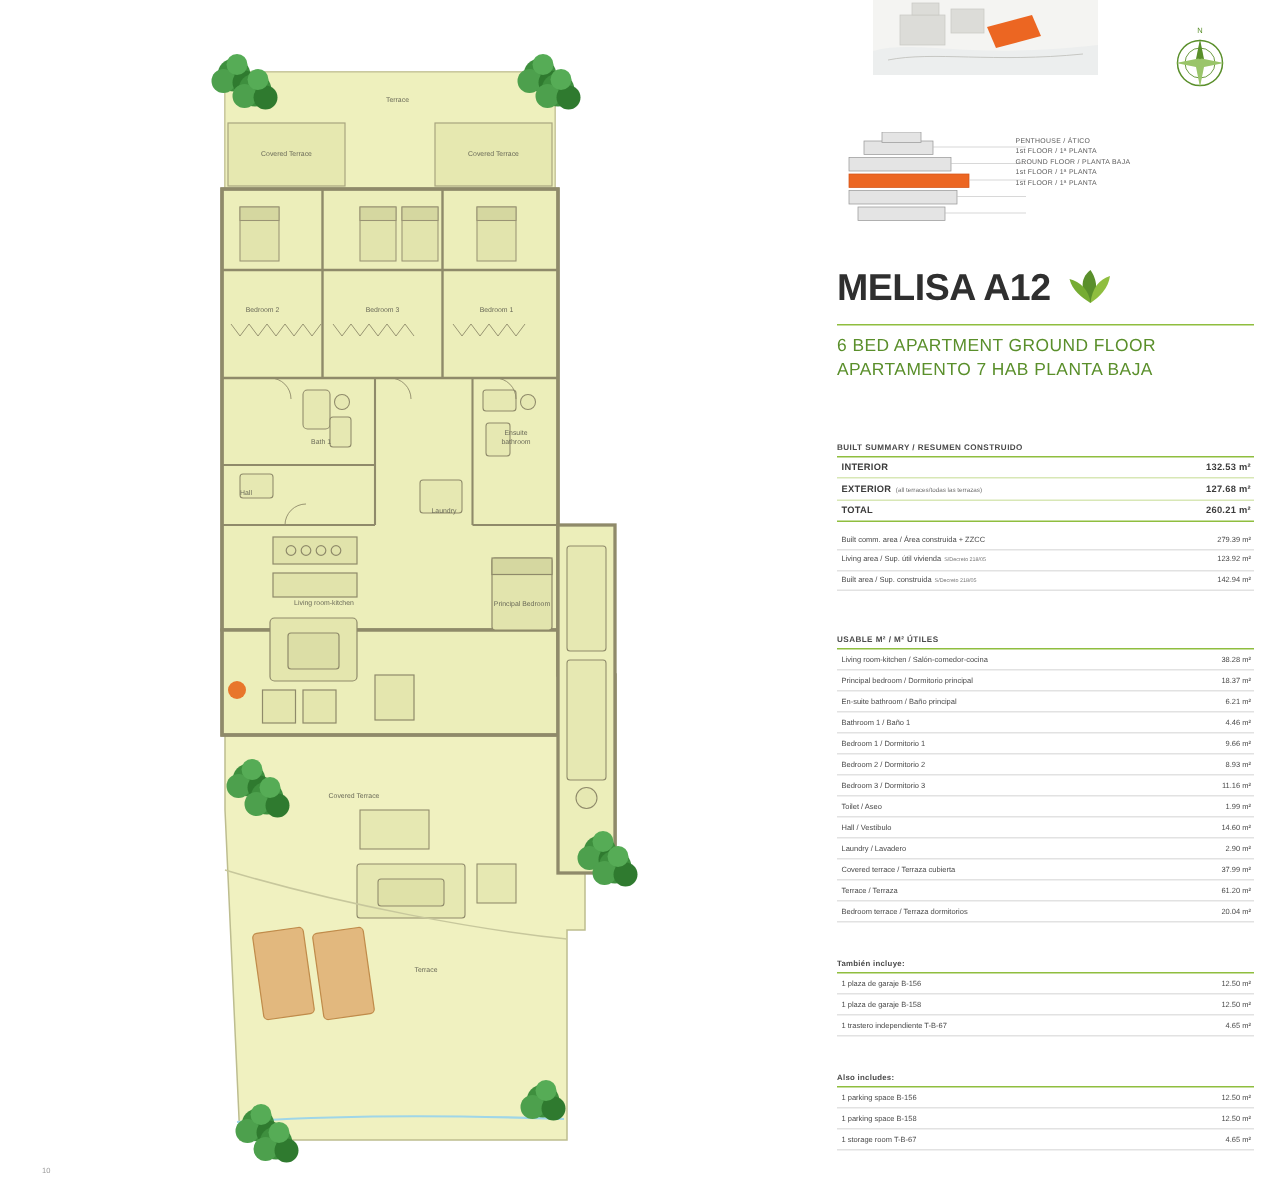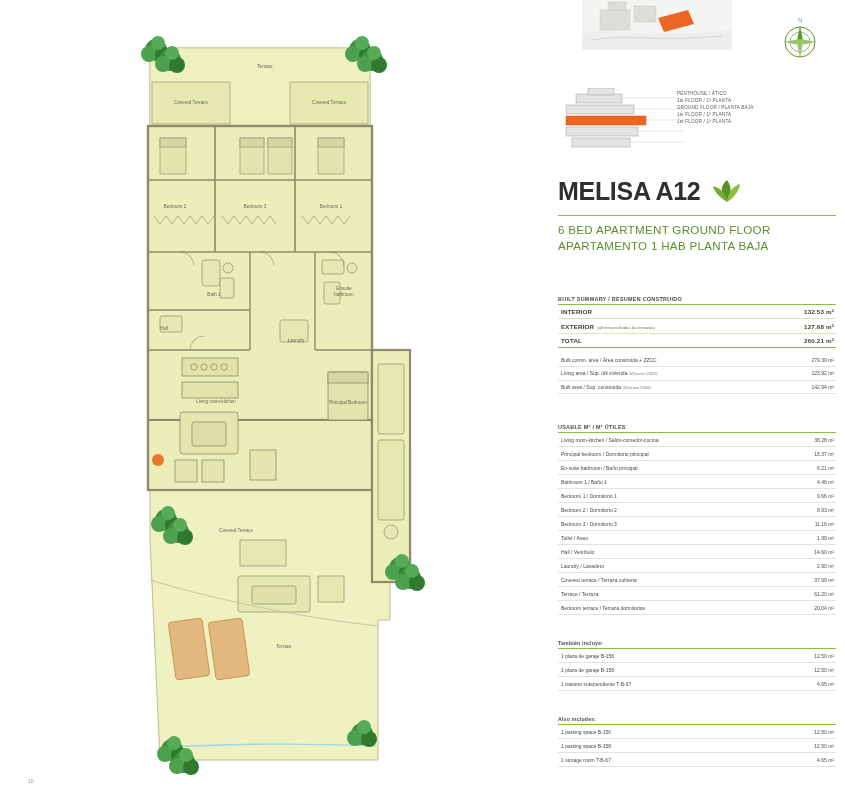--- a/index.html
+++ b/index.html
@@ -434,21 +434,21 @@
       <span class="title-main">MELISA A12</span>
       <span class="leaf">
         <svg width="30" height="26" viewBox="0 0 30 26" xmlns="http://www.w3.org/2000/svg">
           <path d="M16 24 C10 18, 8 8, 16 2 C20 8, 22 16, 16 24 Z" fill="#5a8f2b"></path>
           <path d="M16 24 C22 20, 28 14, 29 6 C22 8, 17 14, 16 24 Z" fill="#8fbe3f"></path>
           <path d="M16 24 C10 20, 4 16, 2 8 C9 10, 15 15, 16 24 Z" fill="#76ac33"></path>
         </svg>
       </span>
       <div class="title-rule"></div>
       <div class="title-sub">6 BED APARTMENT GROUND FLOOR</div>
-      <div class="title-sub">APARTAMENTO 1 HAB PLANTA BAJA</div>
+      <div class="title-sub">APARTAMENTO 7 HAB PLANTA BAJA</div>
     </div>
 
     <div class="built">
       <div class="built-head">BUILT SUMMARY / RESUMEN CONSTRUIDO</div>
 
       <div class="built-row">
         <span><span>INTERIOR</span></span>
         <span>132.53 m²</span>
       </div>
       <div class="built-row">

